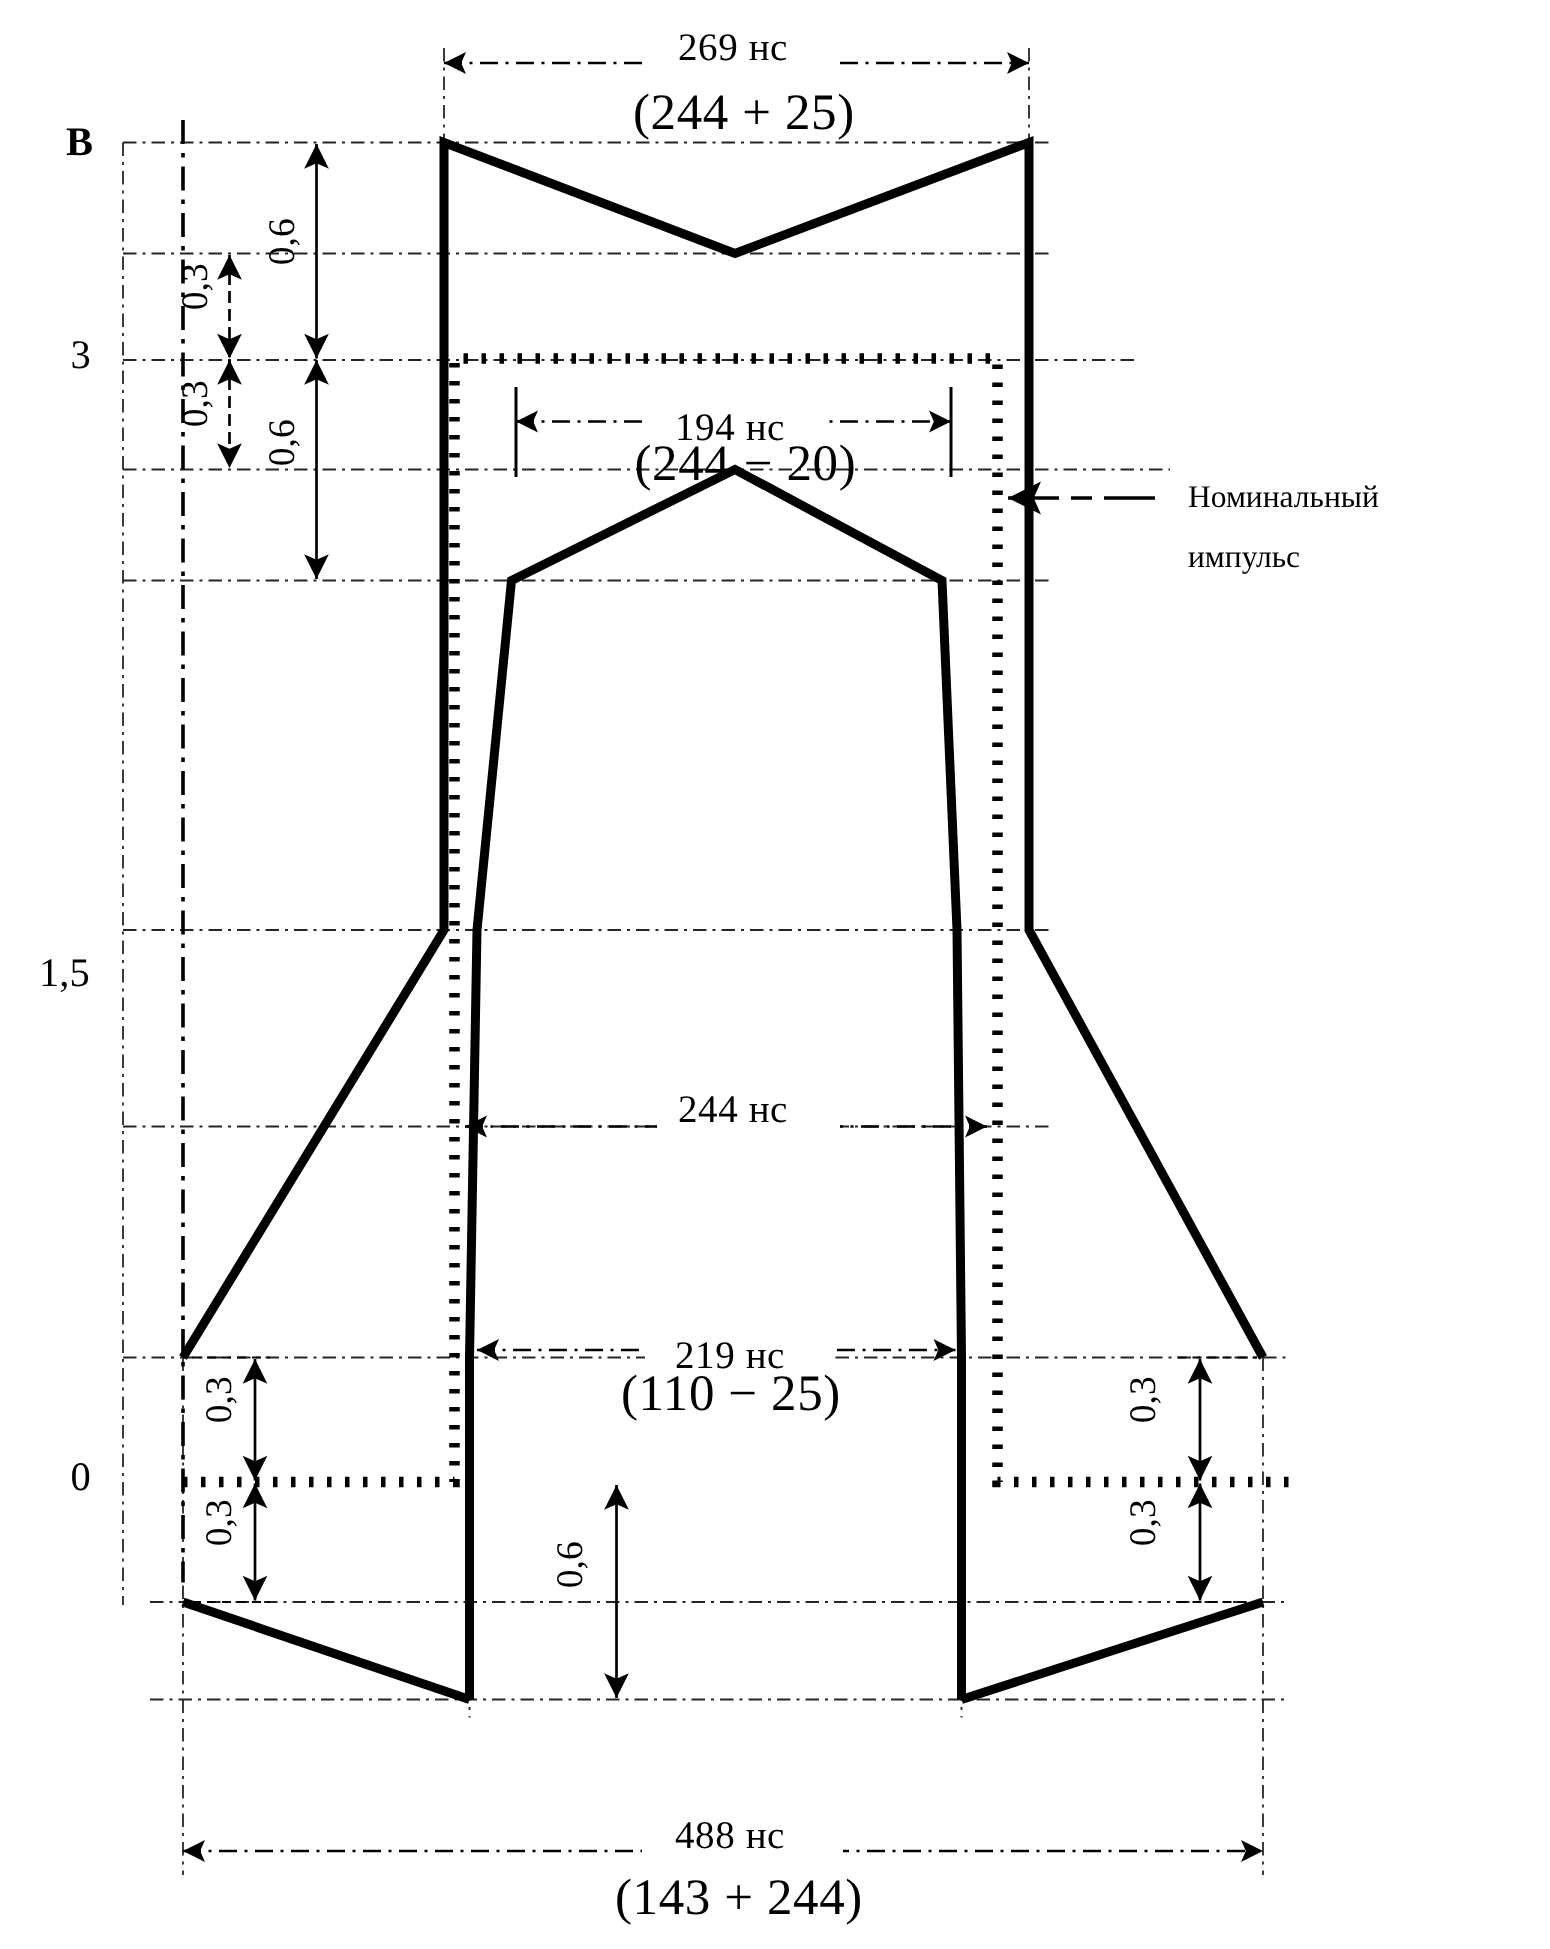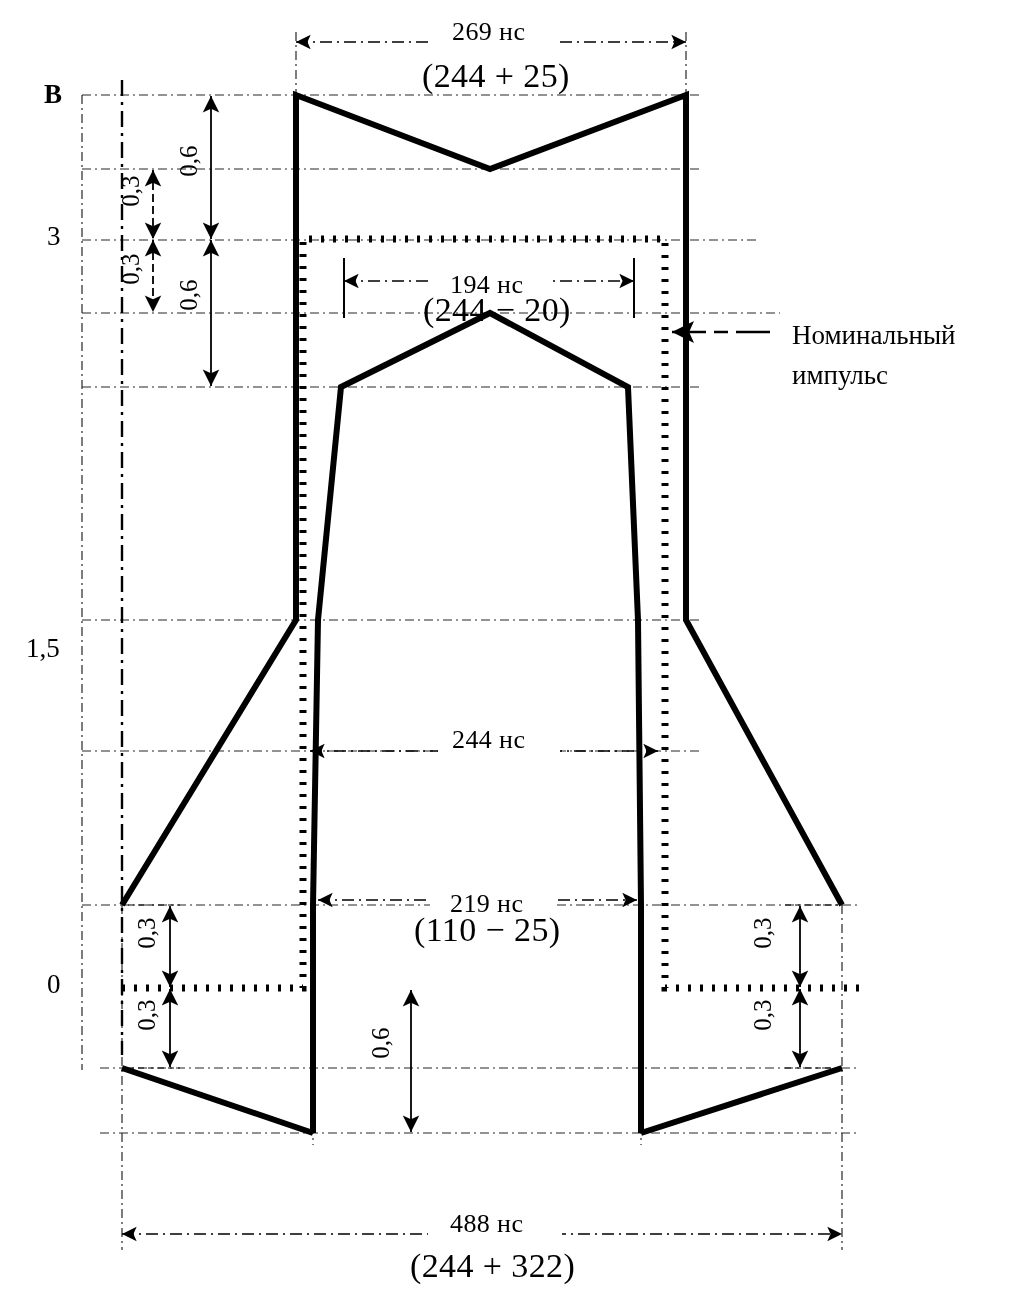--- a/index.html
+++ b/index.html
@@ -46,21 +46,21 @@
   }
   .axisnum {
     font-size: 27px;
   }
   .vlabel {
     font-size: 25px;
     transform-origin: 50% 50%;
     transform: rotate(-90deg);
   }
   .annot {
-    font-size: 27px;
+    font-size: 21px;
     line-height: 1.45;
     font-family: Liberation Serif, serif;
   }
   .unitlabel {
     font-size: 27px;
     font-weight: bold;
   }
 </style>
 </head>
 <body>
@@ -191,21 +191,21 @@
 
   <div class="txt dimnum" style="left:450px; top:256px;margin-top:15px;">194 нс</div>
   <div class="txt dimsub" style="left:423px; top:292px;">(244 − 20)</div>
 
   <div class="txt dimnum" style="left:452px; top:726px;">244 нс</div>
 
   <div class="txt dimnum" style="left:450px; top:876px;margin-top:14px;">219 нс</div>
   <div class="txt dimsub" style="left:414px; top:912px;">(110 − 25)</div>
 
   <div class="txt dimnum" style="left:450px; top:1210px;">488 нс</div>
-  <div class="txt dimsub" style="left:410px; top:1248px;">(244 + 322)</div>
+  <div class="txt dimsub" style="left:410px; top:1248px;">(143 + 244)</div>
 
   <div class="txt annot" style="left:792px; top:316px;">Номинальный</div>
   <div class="txt annot" style="left:792px; top:356px;">импульс</div>
 
   <div class="txt vlabel" style="left:108px; top:178px; width:46px; text-align:center;">0,3</div>
   <div class="txt vlabel" style="left:108px; top:256px; width:46px; text-align:center;">0,3</div>
   <div class="txt vlabel" style="left:166px; top:148px; width:46px; text-align:center;">0,6</div>
   <div class="txt vlabel" style="left:166px; top:282px; width:46px; text-align:center;">0,6</div>
 
   <div class="txt vlabel" style="left:124px; top:920px; width:46px; text-align:center;">0,3</div>

